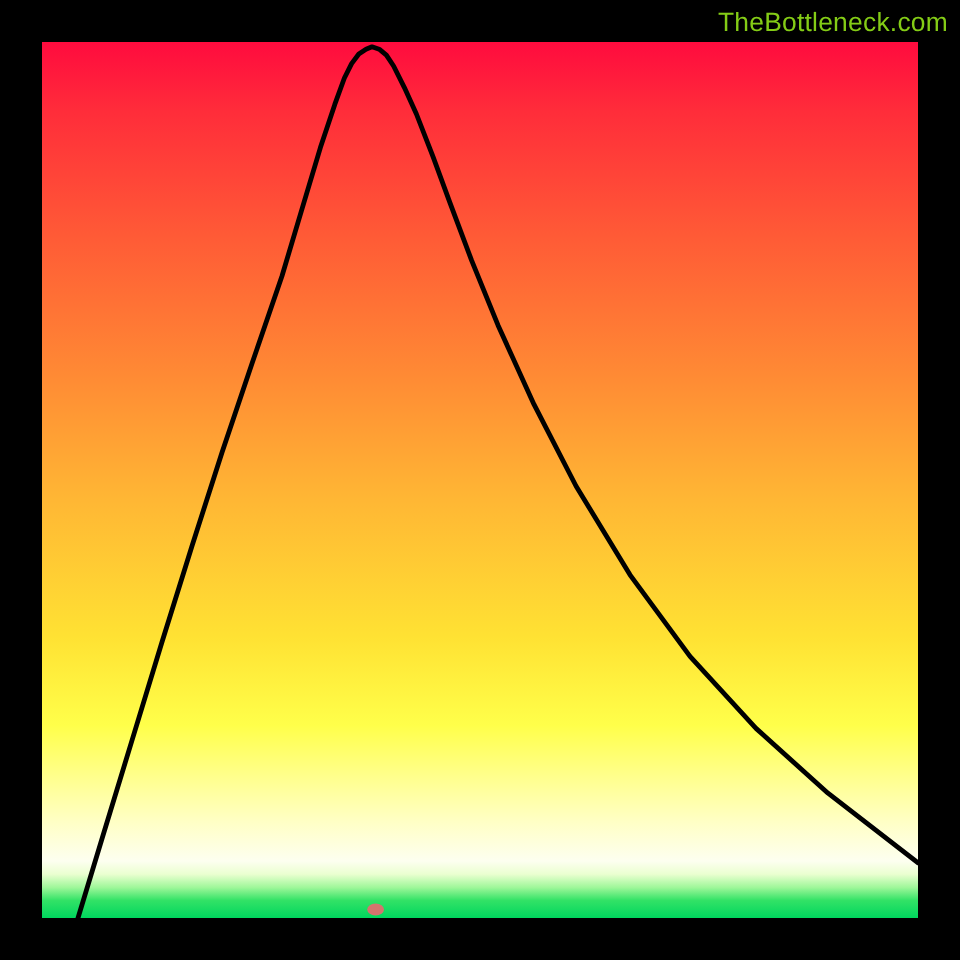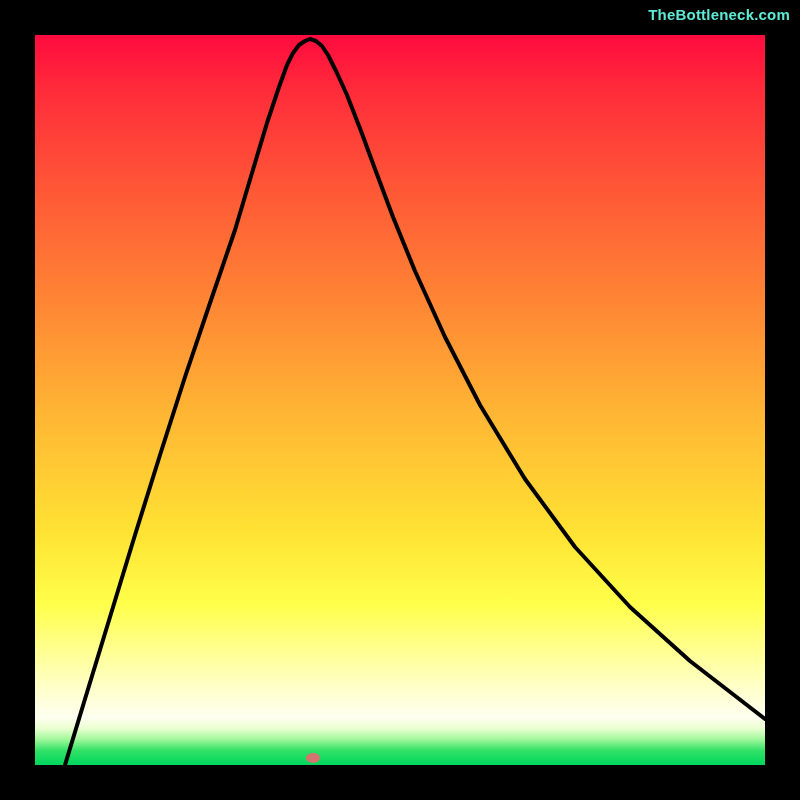--- a/index.html
+++ b/index.html
@@ -39,23 +39,23 @@
       #eaffd0 95%,
       #9ff79a 96.5%,
       #32e266 98%,
       #00d65e 100%
     );
   }
   .watermark {
     position: absolute;
     top: 6px;
     right: 10px;
-    color: #5eead4;
-    font-size: 15px;
-    font-weight: 700;
+    color: #84cc16;
+    font-size: 22px;
+    font-weight: 400;
     letter-spacing: 0.2px;
     user-select: none;
   }
   .curve-svg {
     position: absolute;
     left: 0;
     top: 0;
     width: 730px;
     height: 730px;
   }

